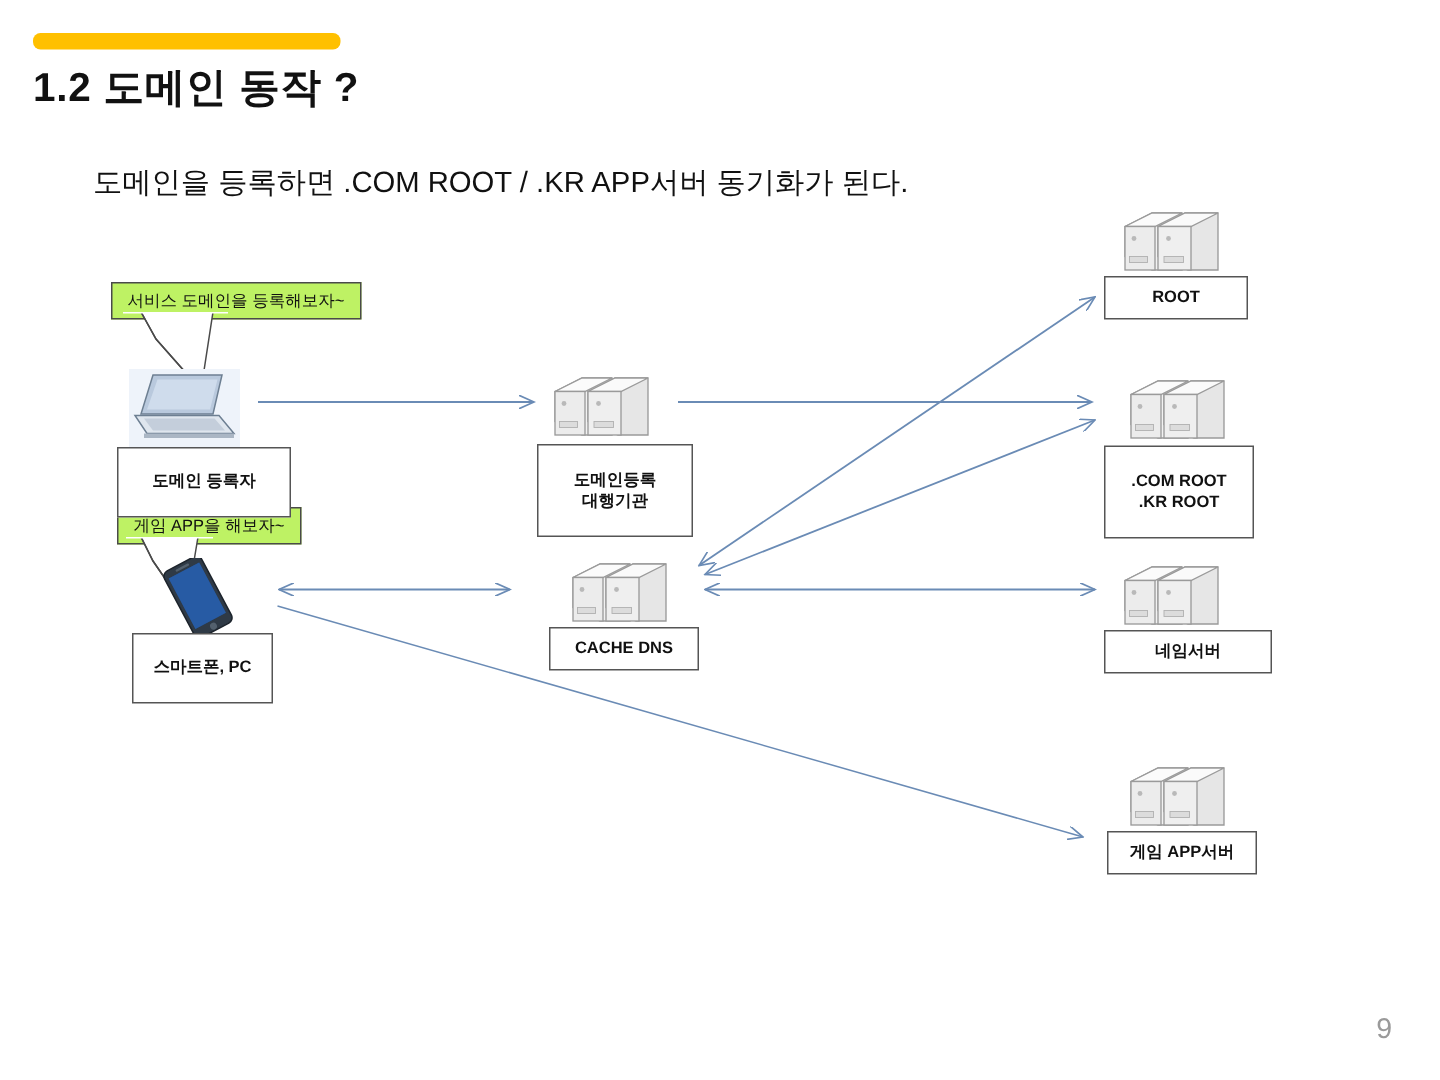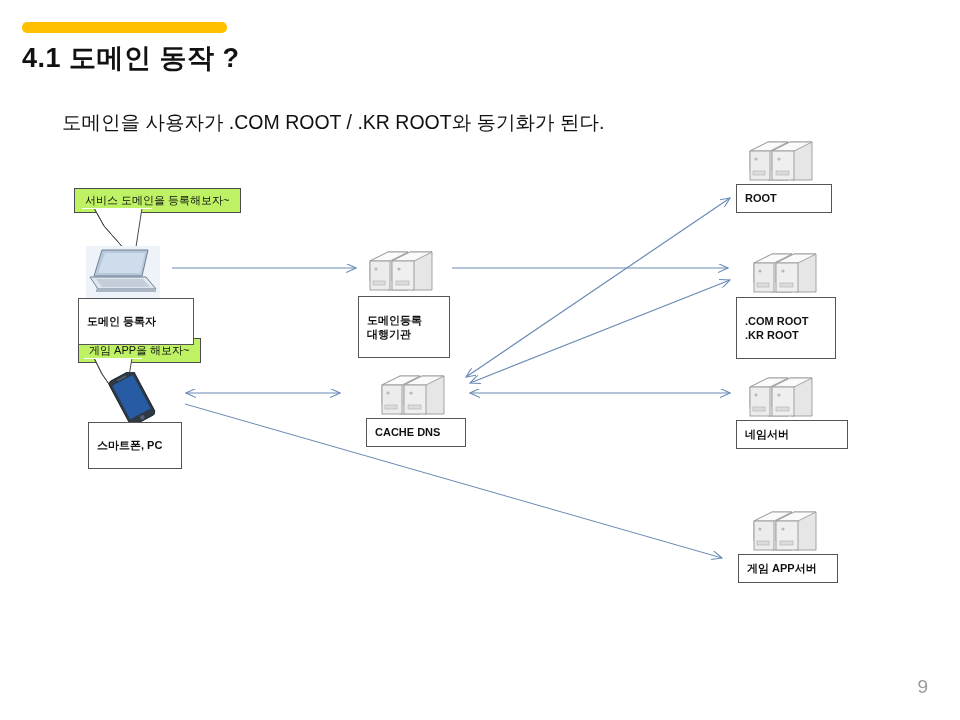--- a/index.html
+++ b/index.html
@@ -62,20 +62,21 @@
 
   
   .node {
     position: absolute;
   }
   .caption {
     border: 1px solid #555555;
     background: #ffffff;
     font-size: 11px;
     font-weight: bold;
+    text-align: center;
     padding: 16px 8px;
     line-height: 13px;
     color: #111111;
     white-space: nowrap;
     box-sizing: border-box;
   }
   .caption.two-line { line-height: 14px; }
 
   
   .callout {
@@ -104,24 +105,24 @@
     right: 32px;
     bottom: 22px;
     font-size: 19px;
     color: #9a9a9a;
   }
 </style>
 </head>
 <body>
 
 <div id="accent-bar"></div>
-<div id="slide-title">4.1 도메인 동작 ?</div>
+<div id="slide-title">1.2 도메인 동작 ?</div>
 
 <div id="body-text">
-  <div>도메인을 사용자가 .COM ROOT / .KR ROOT와 동기화가 된다.</div>
+  <div>도메인을 등록하면 .COM ROOT / .KR APP서버 동기화가 된다.</div>
 </div>
 
 <svg id="arrow-layer" viewBox="0 0 960 720" xmlns="http://www.w3.org/2000/svg">
   <defs>
     <marker id="ah-end" markerWidth="11" markerHeight="9" refX="10" refY="4.5" orient="auto" markerUnits="userSpaceOnUse">
       <path d="M0,0 L10,4.5 L0,9" fill="none" stroke="#6a8bb5" stroke-width="1.1"></path>
     </marker>
     <marker id="ah-start" markerWidth="11" markerHeight="9" refX="1" refY="4.5" orient="auto" markerUnits="userSpaceOnUse">
       <path d="M11,0 L1,4.5 L11,9" fill="none" stroke="#6a8bb5" stroke-width="1.1"></path>
     </marker>
@@ -193,21 +194,21 @@
       <rect x="4" y="13" width="20" height="29" fill="#ececec" stroke="#9a9a9a" stroke-width="0.9"></rect>
       <circle cx="10" cy="21" r="1.6" fill="#b9b9b9"></circle>
       <rect x="7" y="33" width="12" height="4" fill="#dcdcdc" stroke="#b0b0b0" stroke-width="0.6"></rect>
       <polygon points="26,13 44,4 66,4 66,42 46,42 26,33" fill="#e6e6e6" stroke="#9a9a9a" stroke-width="0.9"></polygon>
       <polygon points="26,13 44,4 66,4 48,13" fill="#fafafa" stroke="#9a9a9a" stroke-width="0.9"></polygon>
       <rect x="26" y="13" width="22" height="29" fill="#efefef" stroke="#9a9a9a" stroke-width="0.9"></rect>
       <circle cx="33" cy="21" r="1.6" fill="#b9b9b9"></circle>
       <rect x="30" y="33" width="13" height="4" fill="#dcdcdc" stroke="#b0b0b0" stroke-width="0.6"></rect>
     </g>
   </svg>
-  <div class="caption two-line" style="position:absolute; left:0; top:48px; width:92px;">
+  <div class="caption two-line" style="position:absolute; left:0; top:48px; width:104px;">
     <div>도메인등록</div>
     <div>대행기관</div>
   </div>
 </div>
 
 <div class="node" style="left:366px; top:372px;">
   <svg class="server-icon" width="76" height="50" style="left:12px; top:0;">
     <g>
       <polygon points="4,13 22,4 42,4 42,42 22,42 4,33" fill="#f2f2f2" stroke="#9a9a9a" stroke-width="0.9"></polygon>
       <polygon points="4,13 22,4 42,4 24,13" fill="#fbfbfb" stroke="#9a9a9a" stroke-width="0.9"></polygon>

